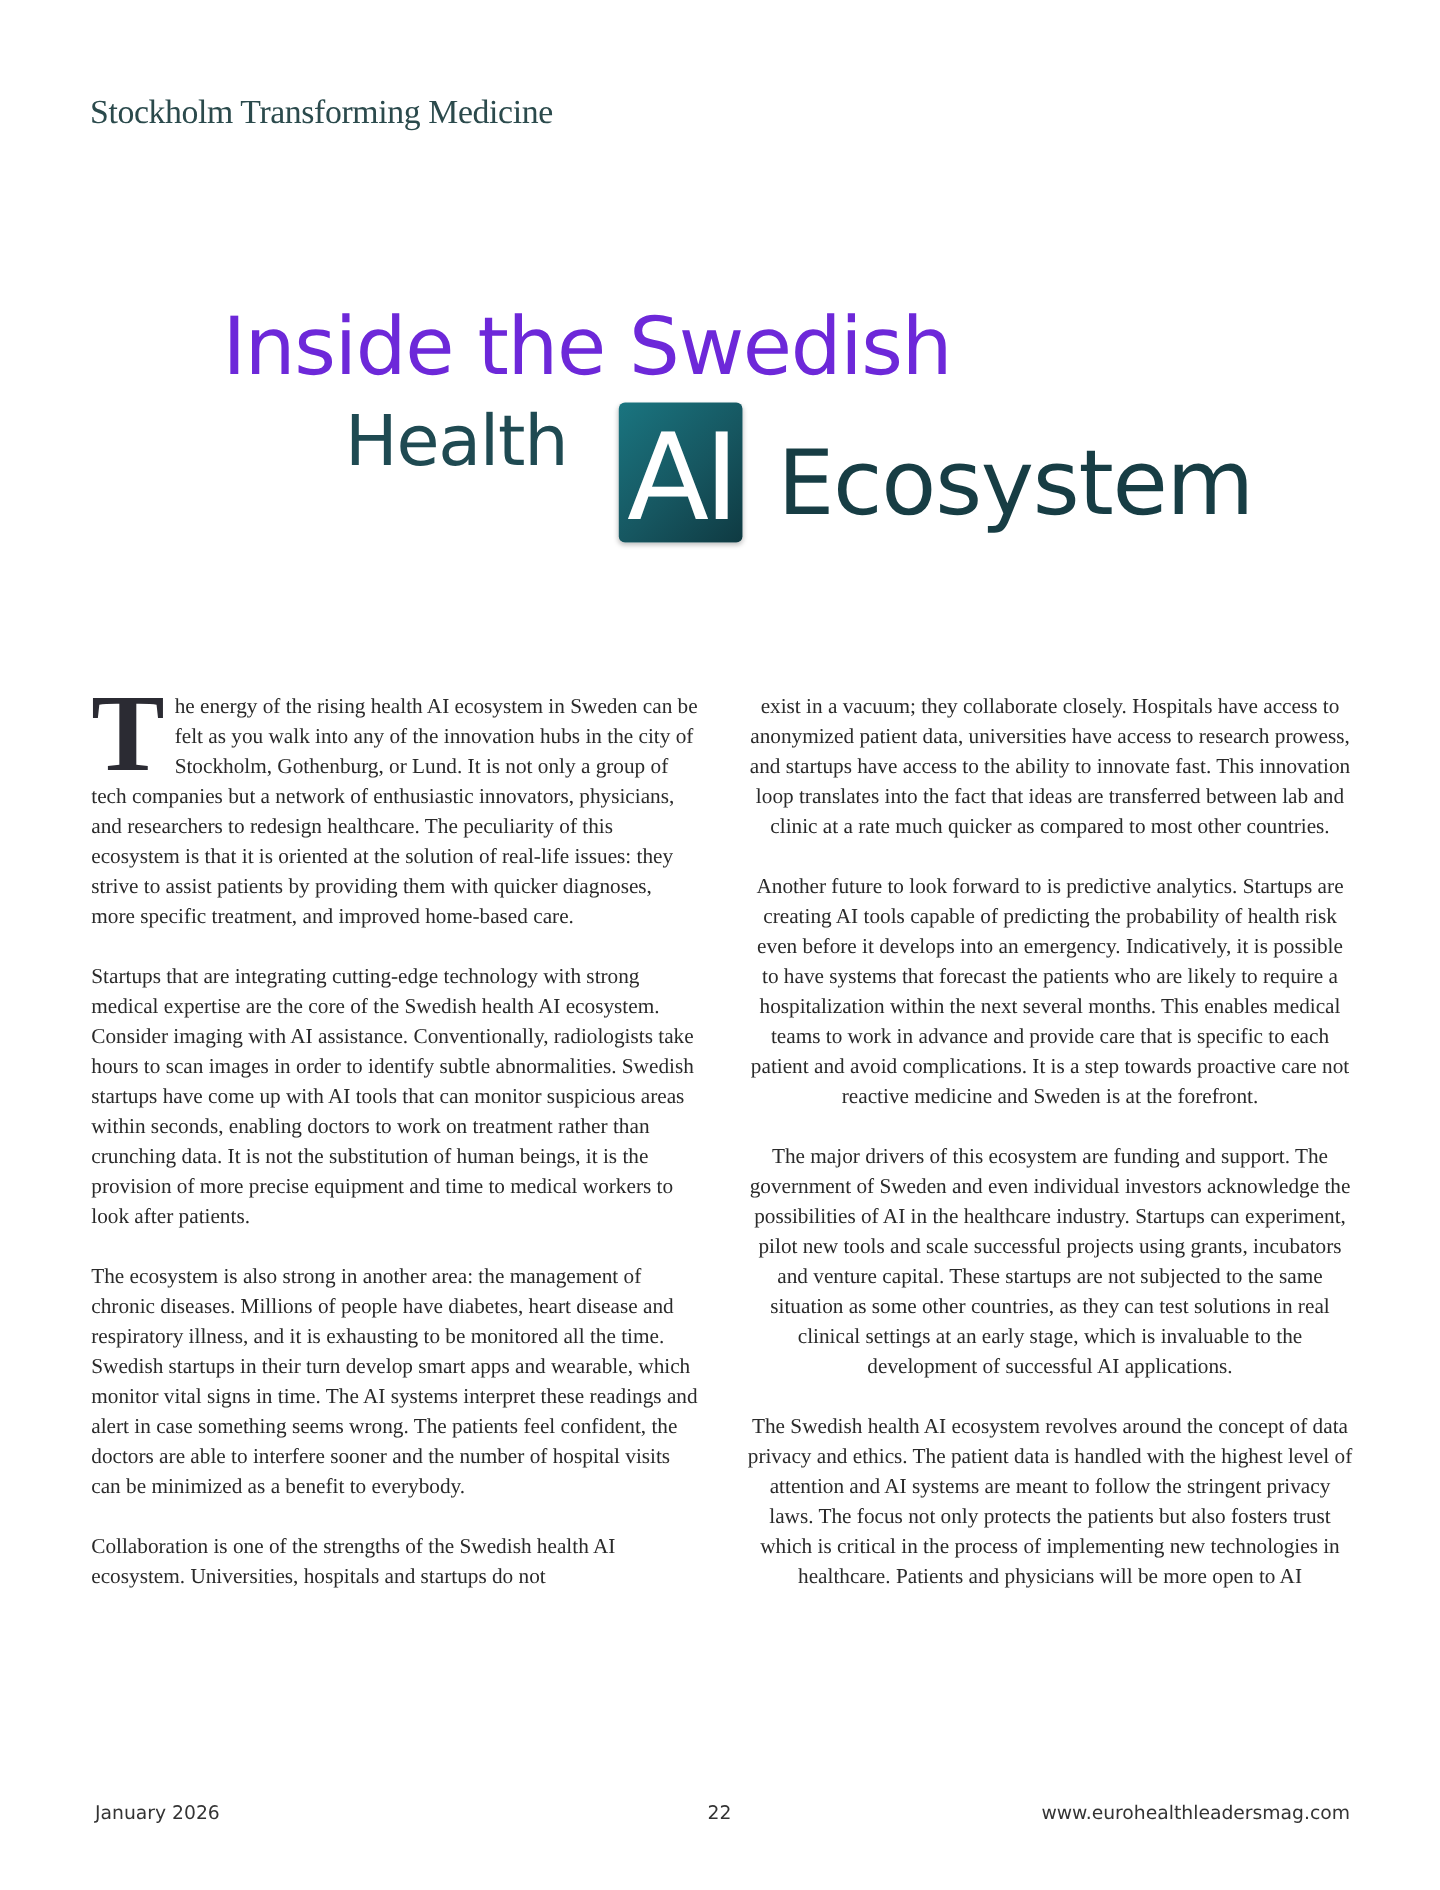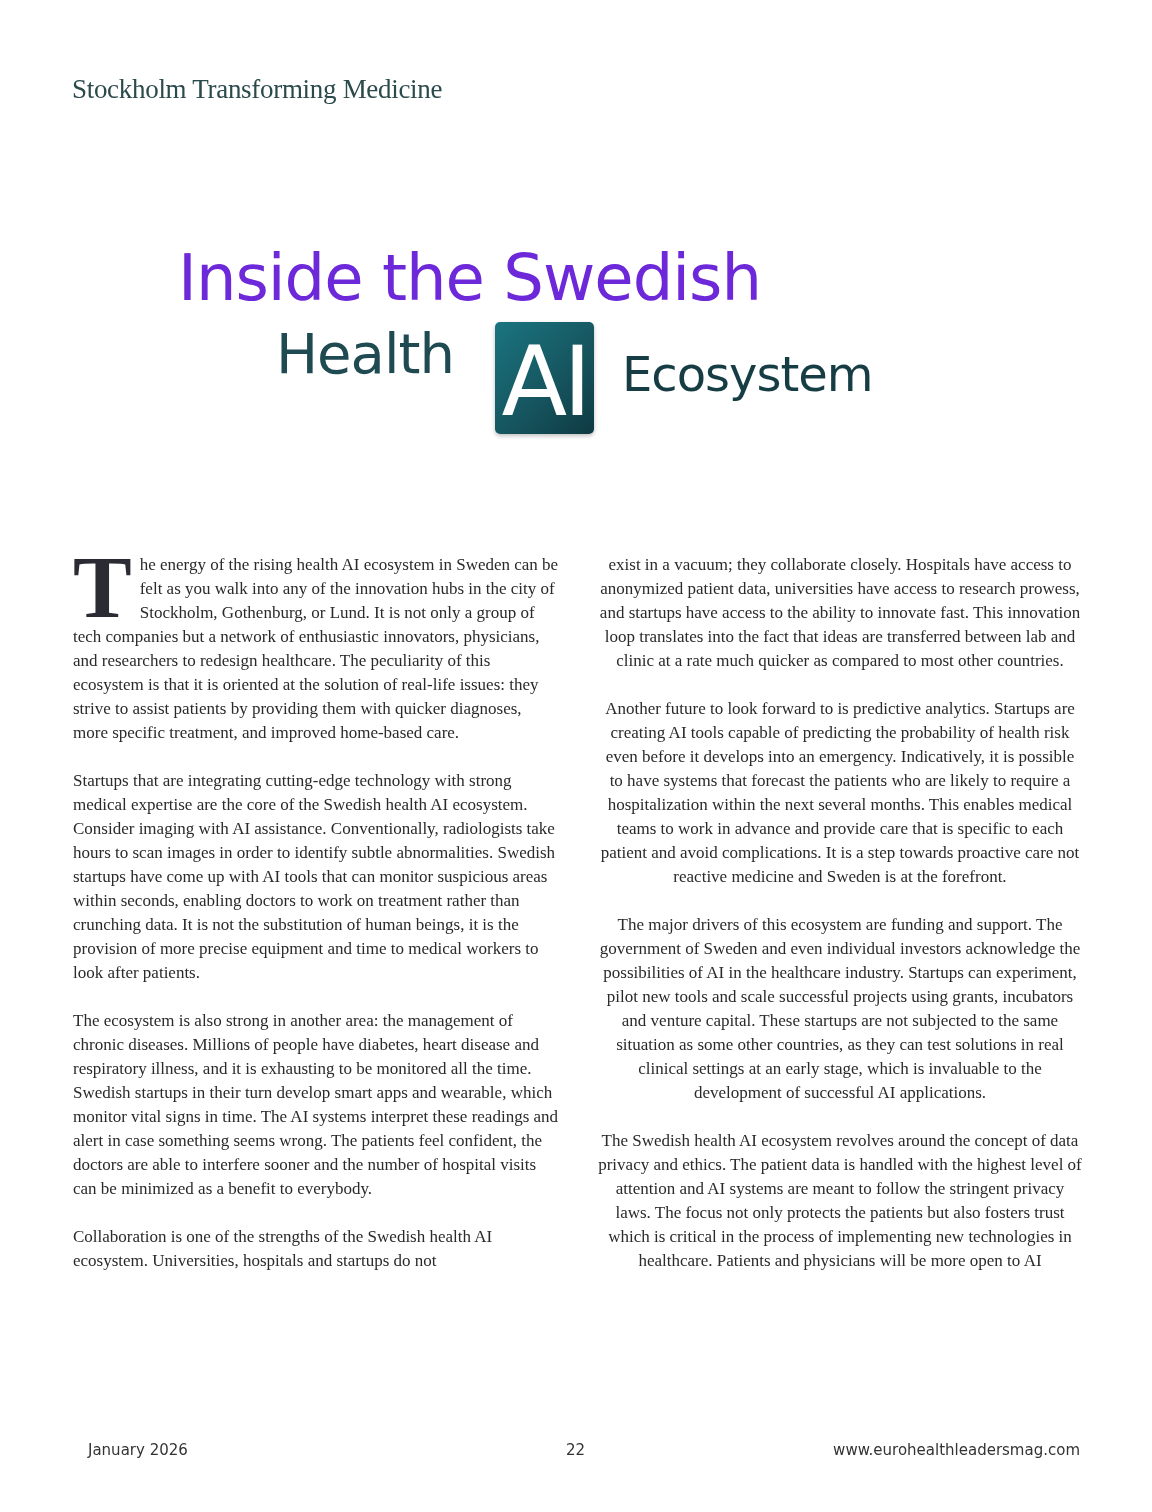--- a/index.html
+++ b/index.html
@@ -28,41 +28,41 @@
     display: flex; align-items: center; justify-content: center;
   }
   .ai-box span {
     font-family: "DejaVu Sans", "Liberation Sans", sans-serif;
     font-size: 96px; color: #ffffff; letter-spacing: -4px; line-height: 1;
     margin-top: 8px;
   }
   .title-line2b {
     position: absolute; left: 622px; top: 350px;
     font-family: "DejaVu Sans", "Liberation Sans", sans-serif;
-    font-size: 48px; color: #173d44; letter-spacing: -1px; line-height: 1;
+    font-size: 72px; color: #173d44; letter-spacing: -1px; line-height: 1;
   }
   .col {
     position: absolute; top: 553px; width: 486px;
     font-family: "Liberation Serif", "DejaVu Serif", serif;
     font-size: 17px; line-height: 24px; color: #2a2a2a;
   }
   .col-left { left: 73px; }
   .col-right { left: 597px; text-align: center; }
   .col p { margin: 0 0 24px 0; }
   .dropcap {
     float: left; font-family: "Liberation Serif", "DejaVu Serif", serif;
     font-size: 88px; line-height: 66px; color: #2b2b33; font-weight: bold;
     margin: 2px 8px 0 0; padding: 0;
   }
   .footer {
     position: absolute; top: 1441px;
     font-family: "DejaVu Sans", "Liberation Sans", sans-serif;
     font-size: 15px; color: #333333;
   }
-  .footer-date { left: 88px; text-align: right; }
+  .footer-date { left: 76px; text-align: right; }
   .footer-page { left: 566px; }
   .footer-url { right: 72px; }
 </style>
 </head>
 <body>
 
 <div class="section-label">Stockholm Transforming Medicine</div>
 
 <div>
   <div class="title-line1">Inside the Swedish</div>

